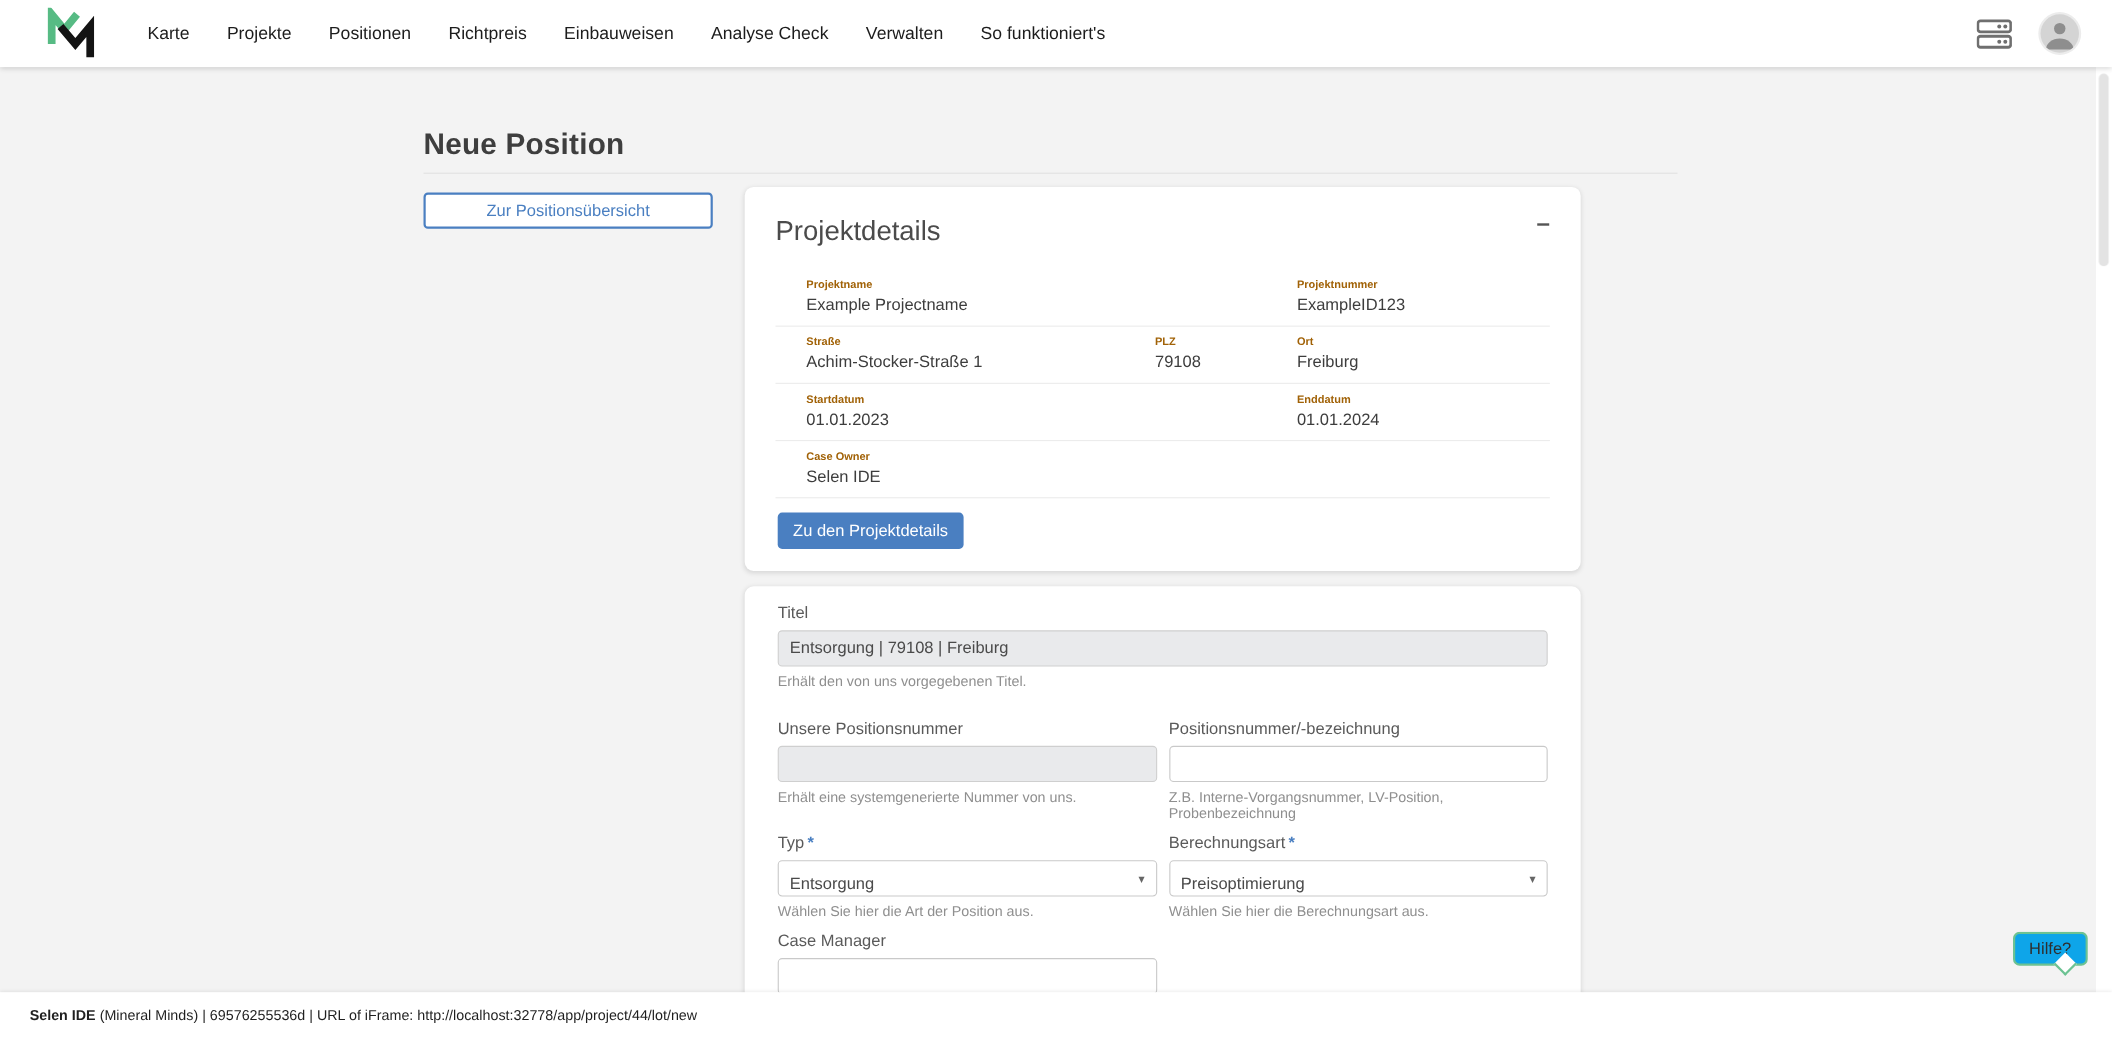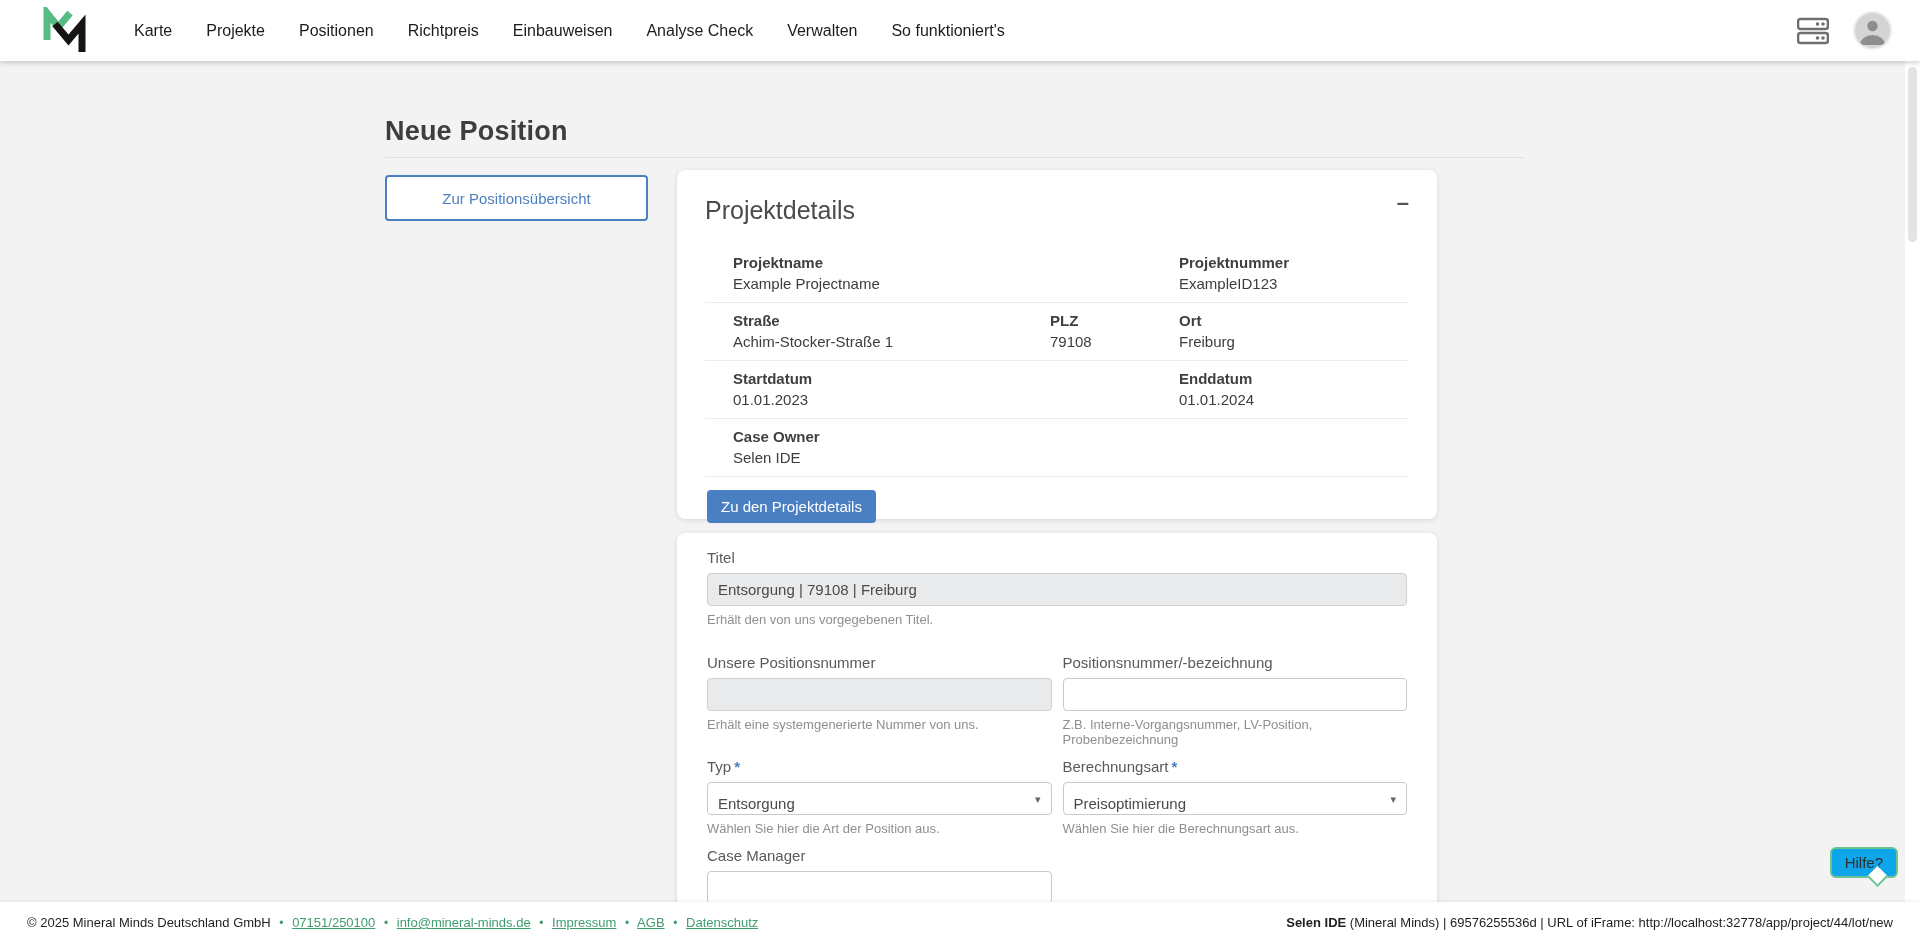--- a/index.html
+++ b/index.html
@@ -12,39 +12,39 @@
   .main-nav { display:flex; gap:34px; margin-left:40px; }
   .nav-link { font-size:16px; color:#1c1c1c; text-decoration:none; cursor:pointer; white-space:nowrap; }
   .nav-right { margin-left:auto; margin-right:30px; display:flex; align-items:center; gap:26px; }
   .server-icon { display:flex; cursor:pointer; }
   .avatar { width:35px; height:35px; border-radius:50%; background:#d4d4d4; overflow:hidden; cursor:pointer;
             box-shadow:0 0 0 2px #ececec; display:flex; align-items:flex-end; justify-content:center; }
 
   
   .page-title { position:absolute; left:385px; top:116px; font-size:27px; font-weight:700; color:#3e3e3e; letter-spacing:0.2px; }
   .title-divider { position:absolute; left:385px; top:157px; width:1140px; height:1px; background:#e1e1e1; }
-  .outline-btn { position:absolute; left:385px; top:175px; width:263px; height:46px; background:#ffffff;
+  .outline-btn { position:absolute; left:385px; top:175px; width:263px; height:33px; background:#ffffff;
                  border:2px solid #4a7fc1; border-radius:4px; color:#4a7fc1; font-size:15px;
                  font-family:"Liberation Sans", sans-serif; cursor:pointer; }
 
   
   .card { position:absolute; left:677px; width:760px; background:#ffffff; border-radius:8px;
           box-shadow:0 1px 5px rgba(0,0,0,0.12); }
   .project-card { top:170px; height:349px; padding:26px 28px 0; }
   .form-card { top:533px; height:430px; padding:16px 30px; border-radius:8px 8px 0 0; }
 
   .card-head { display:flex; justify-content:space-between; align-items:flex-start; }
   .card-title { font-size:25px; font-weight:400; color:#4b4b4b; }
   .collapse-btn { border:none; background:none; font-size:22px; font-weight:700; color:#555; line-height:14px; cursor:pointer; }
 
   .pd-table { margin-top:20px; }
   .pd-row { display:grid; grid-template-columns:317px 129px 1fr; padding:9px 0 10px 28px; border-bottom:1px solid #ececec; }
   .pd-cell.span2 { grid-column:span 2; }
   .pd-cell.span3 { grid-column:span 3; }
-  .pd-label { font-size:15px; font-weight:700; color:#404040; }
+  .pd-label { font-size:10px; font-weight:700; color:#a16207; }
   .pd-value { font-size:15px; color:#3d3d3d; margin-top:4px; }
 
   .card-actions { display:flex; justify-content:flex-start; padding:13px 2px; }
   .primary-btn { background:#4a7fc1; border:none; border-radius:4px; color:#ffffff; height:33px;
                  padding:0 14px; font-size:15px; font-family:"Liberation Sans", sans-serif; cursor:pointer; }
 
   
   .field label { display:block; font-size:15px; color:#5a5a5a; margin-bottom:7px; }
   .req { color:#4a7fc1; margin-left:3px; font-weight:700; }
   .text-input { width:100%; height:33px; border:1px solid #c9c9c9; border-radius:4px; padding:0 10px;
@@ -209,33 +209,20 @@
       <input class="text-input" style="">
     </div>
   </div>
 </section>
 
 <div class="help-bubble">
   <span>Hilfe?</span>
 </div>
 
 <footer class="footer">
-  <div class="footer-left">
-    <span>© 2025 Mineral Minds Deutschland GmbH</span>
-    <span class="dot">•</span>
-    <a>07151/250100</a>
-    <span class="dot">•</span>
-    <a>info@mineral-minds.de</a>
-    <span class="dot">•</span>
-    <a>Impressum</a>
-    <span class="dot">•</span>
-    <a>AGB</a>
-    <span class="dot">•</span>
-    <a>Datenschutz</a>
-  </div>
   <div class="footer-right">
     <span class="bold">Selen IDE</span><span> (Mineral Minds) | 69576255536d | URL of iFrame: http://localhost:32778/app/project/44/lot/new</span>
   </div>
 </footer>
 
 <div class="scroll-track">
   <div class="scroll-thumb"></div>
 </div>
 
 </body></html>

